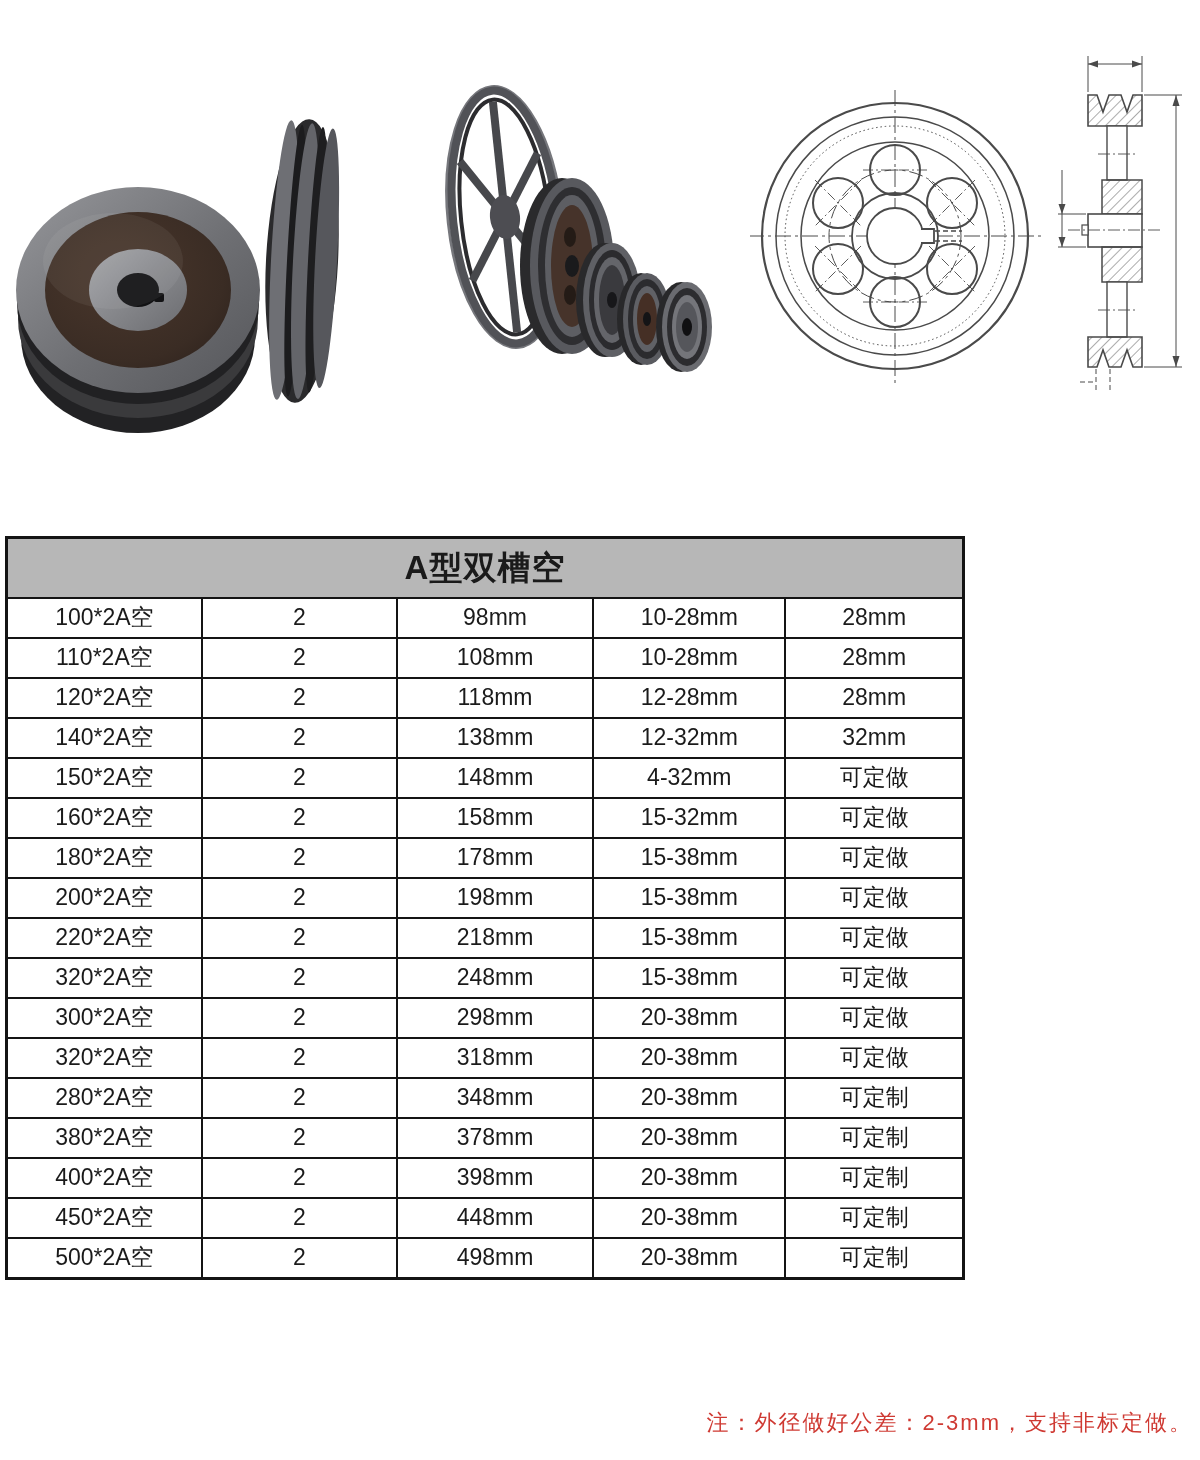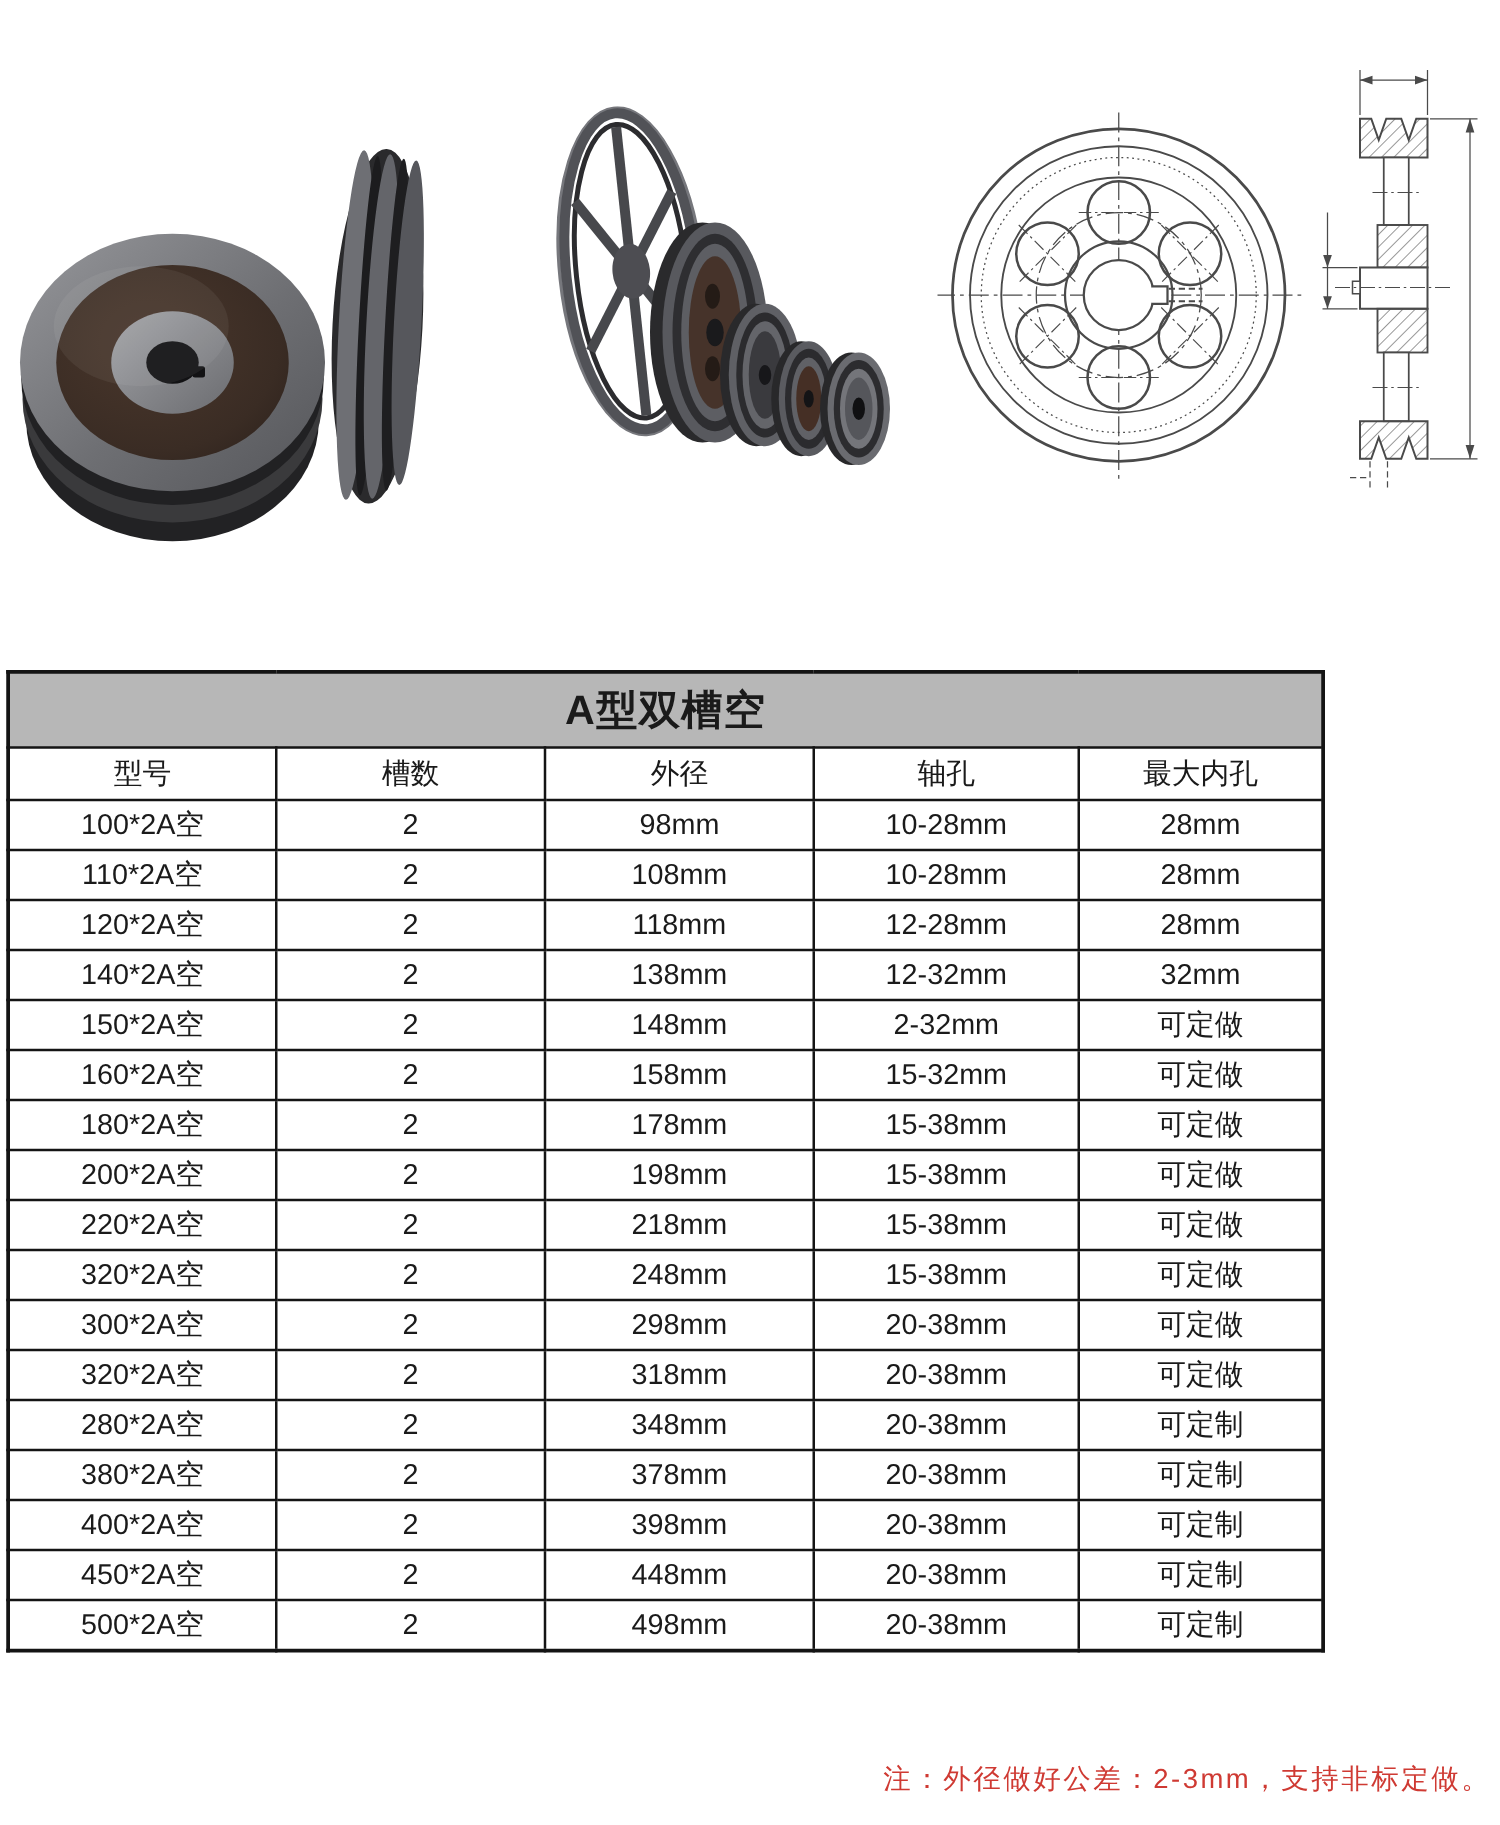--- a/index.html
+++ b/index.html
@@ -12,21 +12,21 @@
   .gallery{position:relative;width:1200px;height:525px;background:#ffffff;}
   .gallery svg{position:absolute;display:block;}
   #photo-front{left:5px;top:85px;}
   #photo-set{left:420px;top:85px;}
   #draw-front{left:750px;top:78px;}
   #draw-section{left:1040px;top:42px;}
 
   
   .spec-wrap{position:absolute;left:5px;top:536px;width:1190px;}
   table.spec{
-    border-collapse:collapse;width:1055px;
+    border-collapse:collapse;width:960px;
     border:3px solid var(--table-border,#141414);
     table-layout:fixed;
   }
   table.spec col.c1{width:20.4%}
   table.spec col.c2{width:20.4%}
   table.spec col.c3{width:20.5%}
   table.spec col.c4{width:20.1%}
   table.spec col.c5{width:18.6%}
   table.spec td,table.spec th{
     border:2px solid var(--table-border,#141414);
@@ -256,27 +256,20 @@
         <col class="c1">
         <col class="c2">
         <col class="c3">
         <col class="c4">
         <col class="c5">
       </colgroup>
     <thead>
       <tr>
         <th class="title-cell" colspan="5">A型双槽空</th>
       </tr>
-      <tr>
-        <th>型号</th>
-        <th>槽数</th>
-        <th>外径</th>
-        <th>轴孔</th>
-        <th>最大内孔</th>
-      </tr>
     </thead>
     <tbody>
         <tr>
           <td>100*2A空</td>
           <td>2</td>
           <td>98mm</td>
           <td>10-28mm</td>
           <td>28mm</td>
         </tr>
         <tr>
@@ -297,21 +290,21 @@
           <td>140*2A空</td>
           <td>2</td>
           <td>138mm</td>
           <td>12-32mm</td>
           <td>32mm</td>
         </tr>
         <tr>
           <td>150*2A空</td>
           <td>2</td>
           <td>148mm</td>
-          <td>2-32mm</td>
+          <td>4-32mm</td>
           <td>可定做</td>
         </tr>
         <tr>
           <td>160*2A空</td>
           <td>2</td>
           <td>158mm</td>
           <td>15-32mm</td>
           <td>可定做</td>
         </tr>
         <tr>

